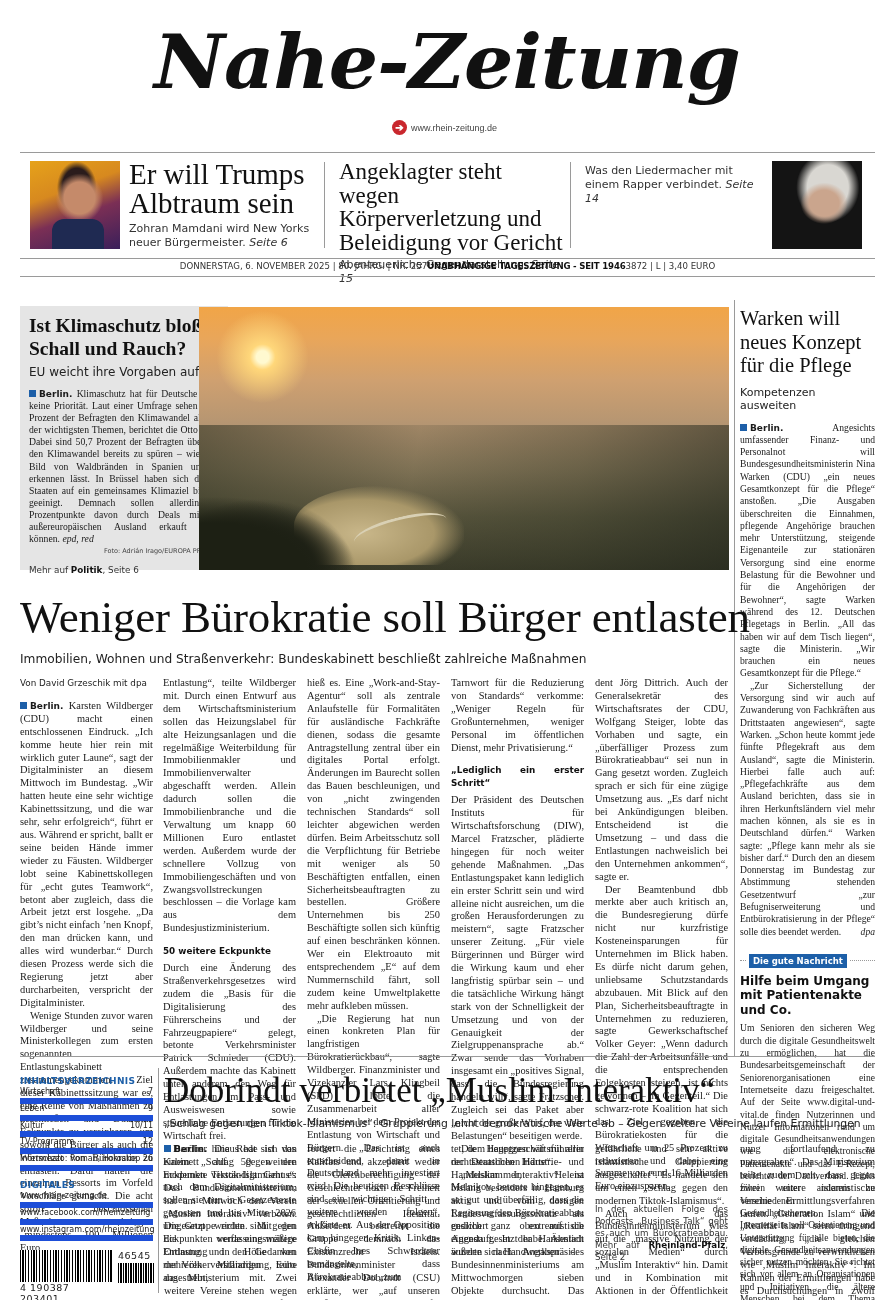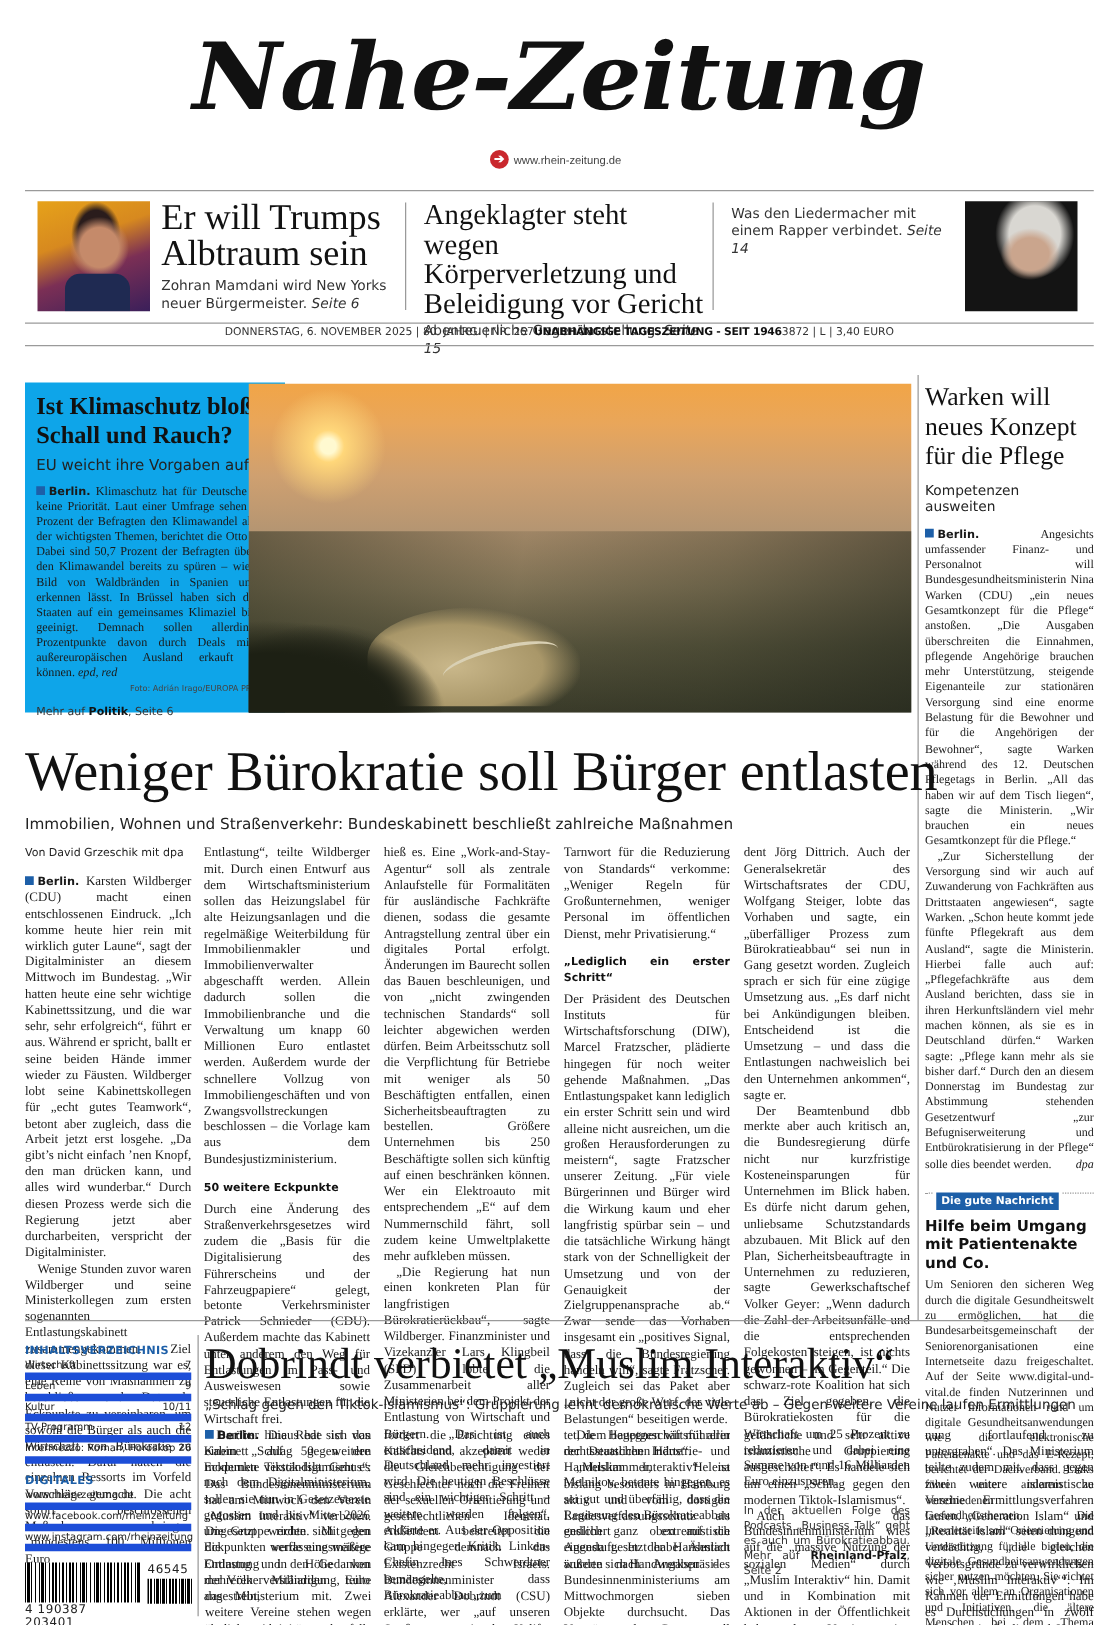--- a/index.html
+++ b/index.html
@@ -24,21 +24,21 @@
   .teaser-h { font-family: "Liberation Serif", serif; font-size: 29px; line-height: 29px; color: #111; }
   .teaser-h.mid { font-size: 23px; line-height: 23.5px; }
   .teaser-sub { font-family: "DejaVu Sans", sans-serif; font-size: 11px; line-height: 14px; color: #333; margin-top: 4px; }
   .teaser-sub i { font-style: italic; }
   .photo { position: absolute; overflow: hidden; }
 
   .infoline { top: 261px; left: 20px; width: 855px; display: flex; justify-content: center; font-family: "DejaVu Sans", sans-serif; font-size: 8.6px; color: #333; }
   .infoline .center { font-weight: bold; color: #111; letter-spacing: -0.2px; }
 
   
-  .climate-box { left: 20px; top: 306px; width: 208px; height: 264px; background: #0ea5e9; padding: 8px 0 0 9px; }
+  .climate-box { left: 20px; top: 306px; width: 208px; height: 264px; background: #e5e5e5; padding: 8px 0 0 9px; }
   .climate-h { font-family: "Liberation Serif", serif; font-weight: bold; font-size: 19.5px; line-height: 23px; }
   .climate-sub { font-family: "DejaVu Sans", sans-serif; font-size: 12px; line-height: 15px; margin: 5px 0 8px; color: #222; }
   .credit { font-family: "DejaVu Sans", sans-serif; font-size: 6.5px; text-align: right; color: #444; margin-top: 2px; }
   .more { font-family: "DejaVu Sans", sans-serif; font-size: 8.8px; margin-top: 10px; color: #333; }
   .more b { color: #111; }
 
   
   .fire { left: 199px; top: 307px; width: 530px; height: 263px;
     background:
       radial-gradient(circle at 12% 19%, #fff9d0 0 1.2%, #ffd77a 2.5%, rgba(255,190,90,0) 9%),
@@ -50,21 +50,21 @@
     background: radial-gradient(ellipse at 40% 60%, #c9b78a 0%, #a99769 50%, rgba(169,151,105,0) 72%); }
   .fire .trees { position: absolute; left: 0; bottom: 0; width: 30%; height: 28%;
     background: radial-gradient(ellipse at 10% 100%, #1d2014 0, #1d2014 45%, rgba(0,0,0,0) 70%), radial-gradient(ellipse at 38% 100%, #22241a 0, #22241a 40%, rgba(0,0,0,0) 68%); }
   .fire .bridge { position: absolute; left: 29%; top: 80%; width: 18%; height: 10%; border-top: 3px solid #d9d0b4; border-radius: 60% 60% 0 0; transform: rotate(-14deg); }
 
   
   .warken { left: 740px; top: 307px; width: 135px; }
   .warken-h { font-family: "Liberation Serif", serif; font-size: 20.5px; line-height: 23.5px; }
   .warken-sub { font-family: "DejaVu Sans", sans-serif; font-size: 11px; margin: 8px 0 10px; color: #222; }
   .badge { display: inline-block; background: #1d5fa8; color: #fff; font-family: "DejaVu Sans", sans-serif; font-weight: bold; font-size: 8.5px; padding: 2px 4px; }
-  .badge-line { display: flex; gap: 3px; }
+  .badge-line { display: flex; align-items: center; gap: 3px; }
   .badge-line .dash { flex: 1; border-top: 1px dotted #999; }
   .gute-h { font-family: "DejaVu Sans", sans-serif; font-weight: bold; font-size: 12px; line-height: 14.5px; margin: 6px 0 5px; }
 
   
   .lead-h { left: 20px; top: 588px; font-family: "Liberation Serif", serif; font-size: 45px; line-height: 58px; letter-spacing: -0.2px; white-space: nowrap; }
   .lead-sub { left: 20px; top: 652px; font-family: "DejaVu Sans", sans-serif; font-size: 12.2px; color: #222; }
   .byline { font-family: "DejaVu Sans", sans-serif; font-size: 8.8px; color: #222; margin-bottom: 10px; }
   .col { position: absolute; }
   .subhead { font-family: "DejaVu Sans", sans-serif; font-weight: bold; font-size: 8.8px; margin: 10px 0 4px; color: #111; }
   .podcast { font-family: "DejaVu Sans", sans-serif; font-size: 8.7px; line-height: 12px; color: #333; margin-top: 10px; }

